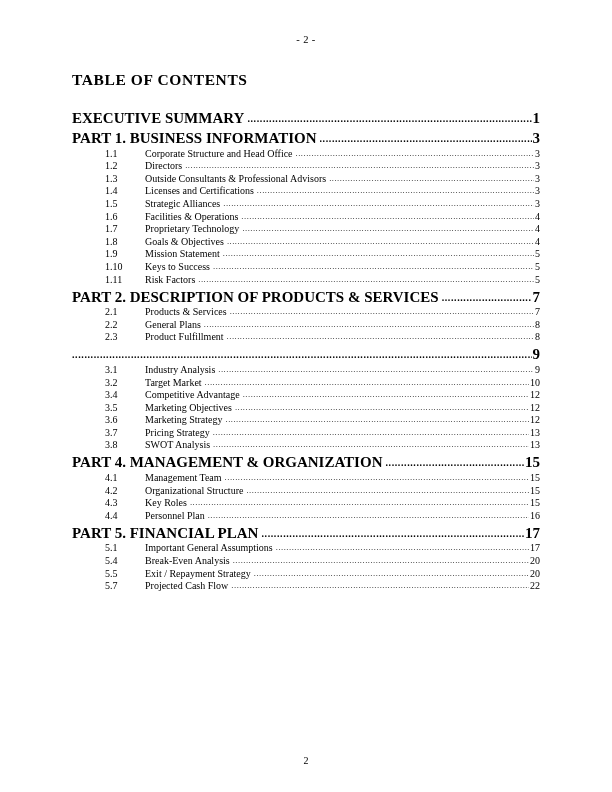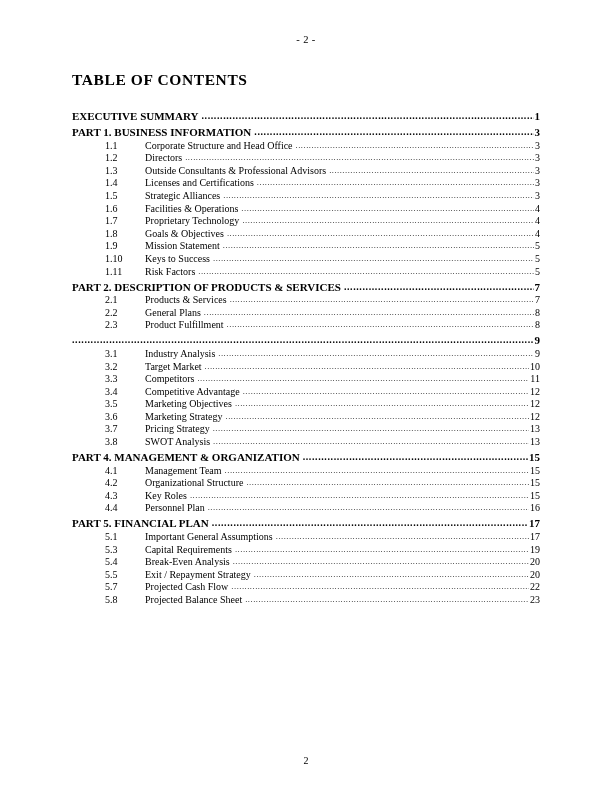--- a/index.html
+++ b/index.html
@@ -36,21 +36,21 @@
   .toc {
     width: 100%;
   }
   .toc-row {
     display: flex;
     align-items: flex-end;
     width: 100%;
     line-height: 1.0;
   }
   .toc-row.level-0 {
-    font-size: 11px;
+    font-size: 15px;
     font-weight: bold;
     margin-top: 5.0px;
     margin-bottom: 1.0px;
   }
   .toc-row.level-1 {
     font-size: 10px;
     font-weight: normal;
     margin-top: 2.6px;
   }
   .num {
@@ -218,26 +218,20 @@
         <span class="leader"></span>
         <span class="pg">9</span>
       </div>
       <div class="toc-row level-1">
         <span class="num">3.2</span>
         <span class="label">Target Market</span>
         <span class="leader"></span>
         <span class="pg">10</span>
       </div>
       <div class="toc-row level-1">
-        <span class="num">3.3</span>
-        <span class="label">Competitors</span>
-        <span class="leader"></span>
-        <span class="pg">11</span>
-      </div>
-      <div class="toc-row level-1">
         <span class="num">3.4</span>
         <span class="label">Competitive Advantage</span>
         <span class="leader"></span>
         <span class="pg">12</span>
       </div>
       <div class="toc-row level-1">
         <span class="num">3.5</span>
         <span class="label">Marketing Objectives</span>
         <span class="leader"></span>
         <span class="pg">12</span>
@@ -294,46 +288,34 @@
         <span class="leader"></span>
         <span class="pg">17</span>
       </div>
       <div class="toc-row level-1">
         <span class="num">5.1</span>
         <span class="label">Important General Assumptions</span>
         <span class="leader"></span>
         <span class="pg">17</span>
       </div>
       <div class="toc-row level-1">
-        <span class="num">5.3</span>
-        <span class="label">Capital Requirements</span>
-        <span class="leader"></span>
-        <span class="pg">19</span>
-      </div>
-      <div class="toc-row level-1">
         <span class="num">5.4</span>
         <span class="label">Break-Even Analysis</span>
         <span class="leader"></span>
         <span class="pg">20</span>
       </div>
       <div class="toc-row level-1">
         <span class="num">5.5</span>
         <span class="label">Exit / Repayment Strategy</span>
         <span class="leader"></span>
         <span class="pg">20</span>
       </div>
       <div class="toc-row level-1">
         <span class="num">5.7</span>
         <span class="label">Projected Cash Flow</span>
         <span class="leader"></span>
         <span class="pg">22</span>
       </div>
-      <div class="toc-row level-1">
-        <span class="num">5.8</span>
-        <span class="label">Projected Balance Sheet</span>
-        <span class="leader"></span>
-        <span class="pg">23</span>
-      </div>
     </div>
 
   <div class="page-footer">2</div>
 
 </div>
 
 </body></html>

